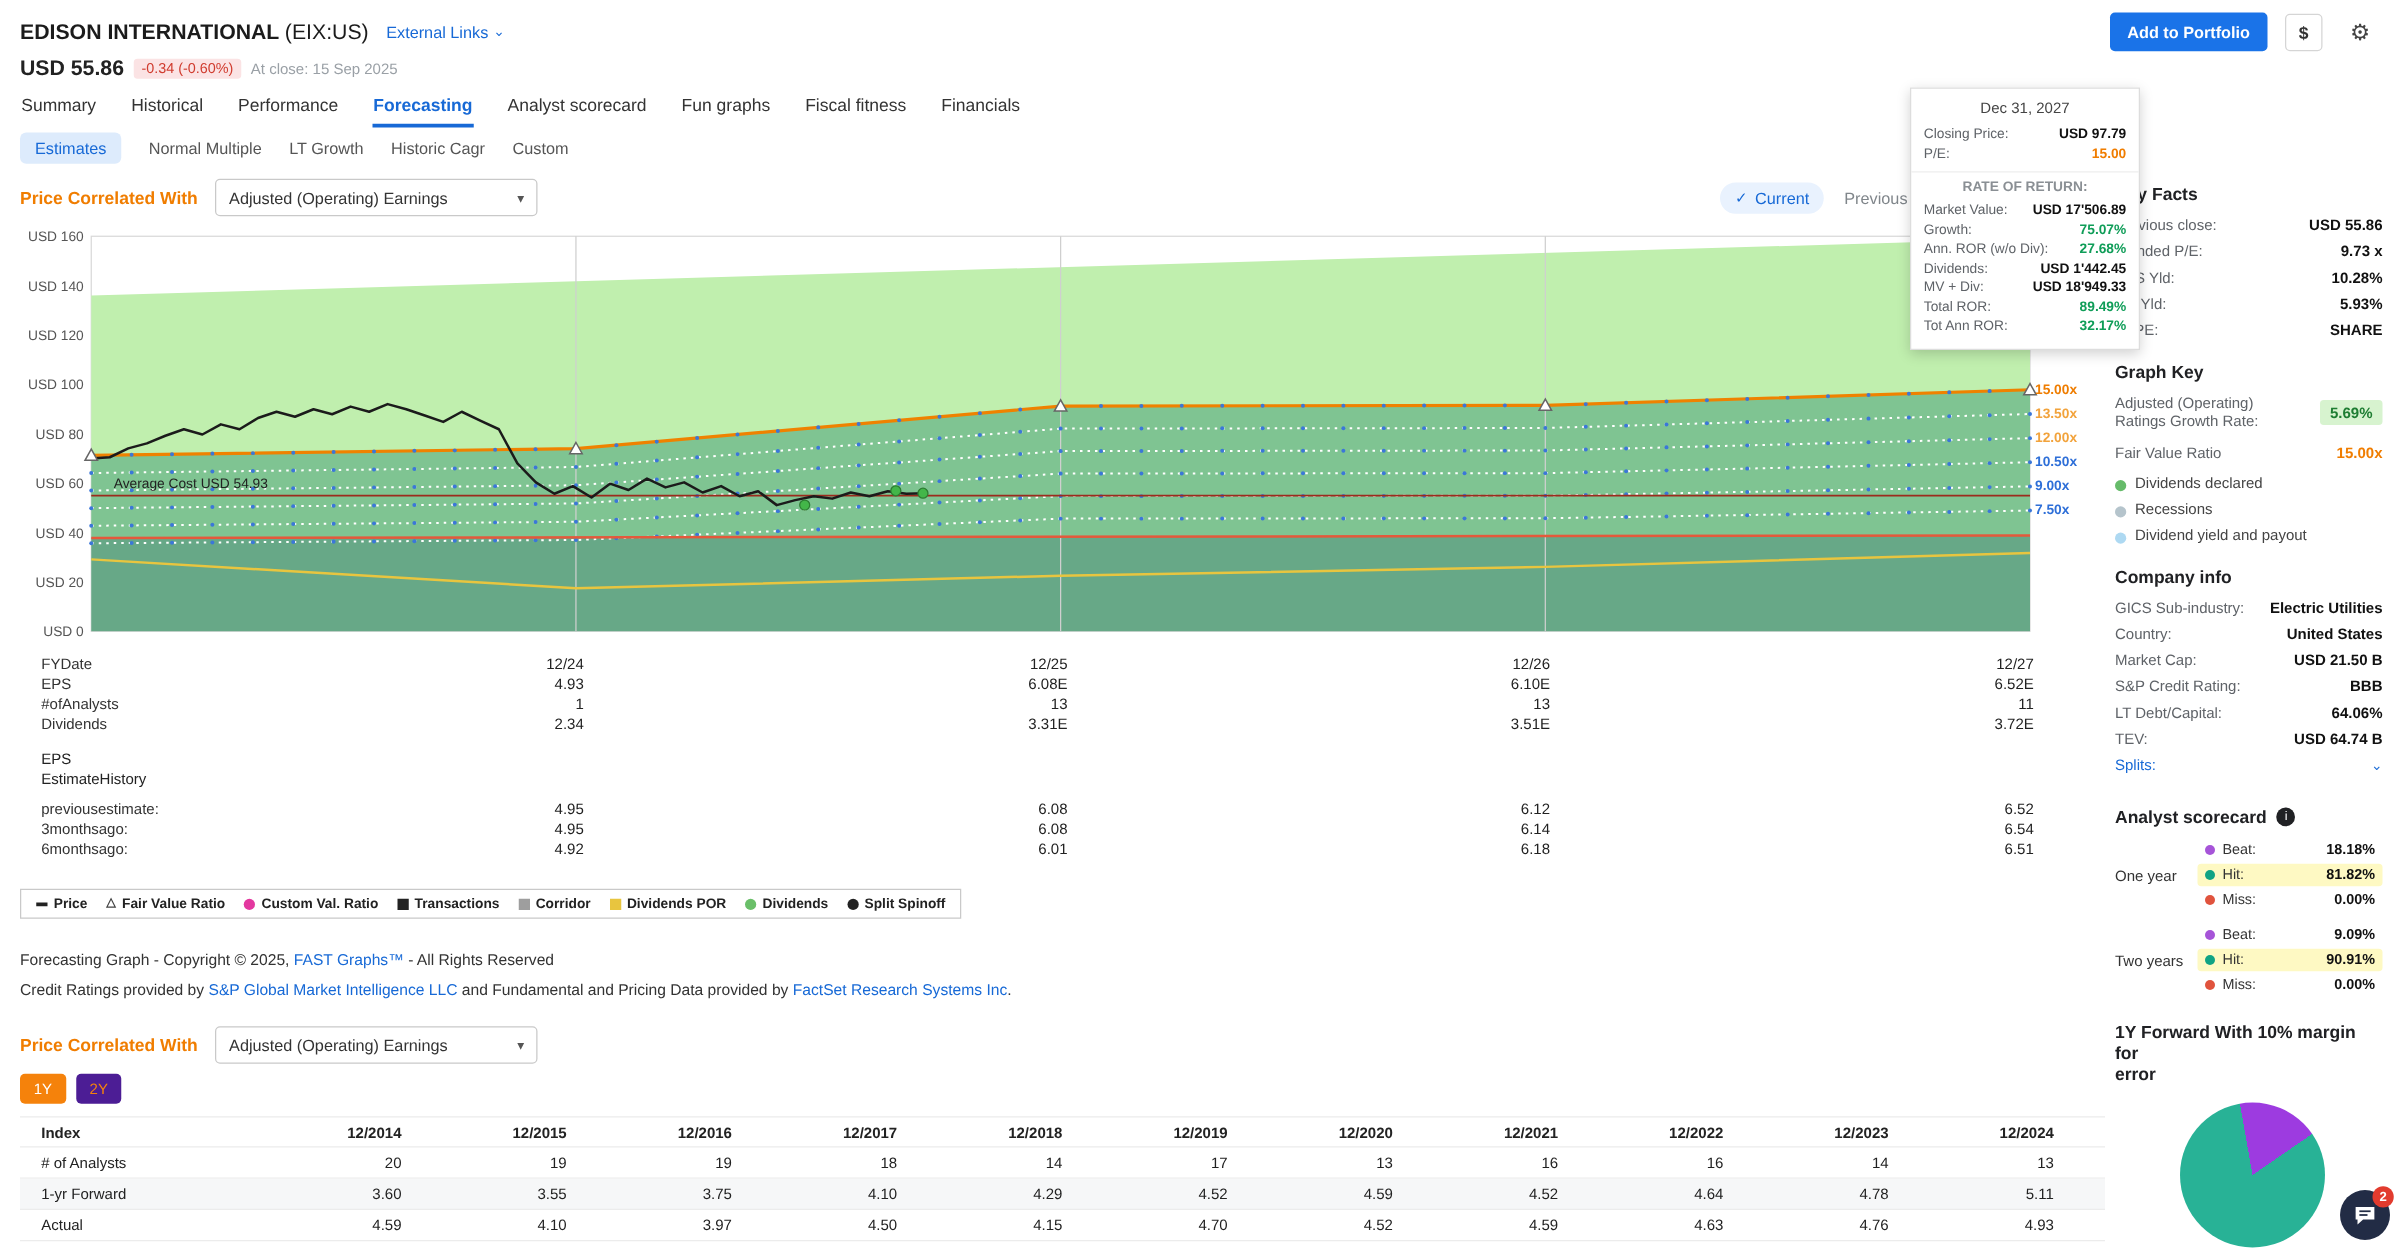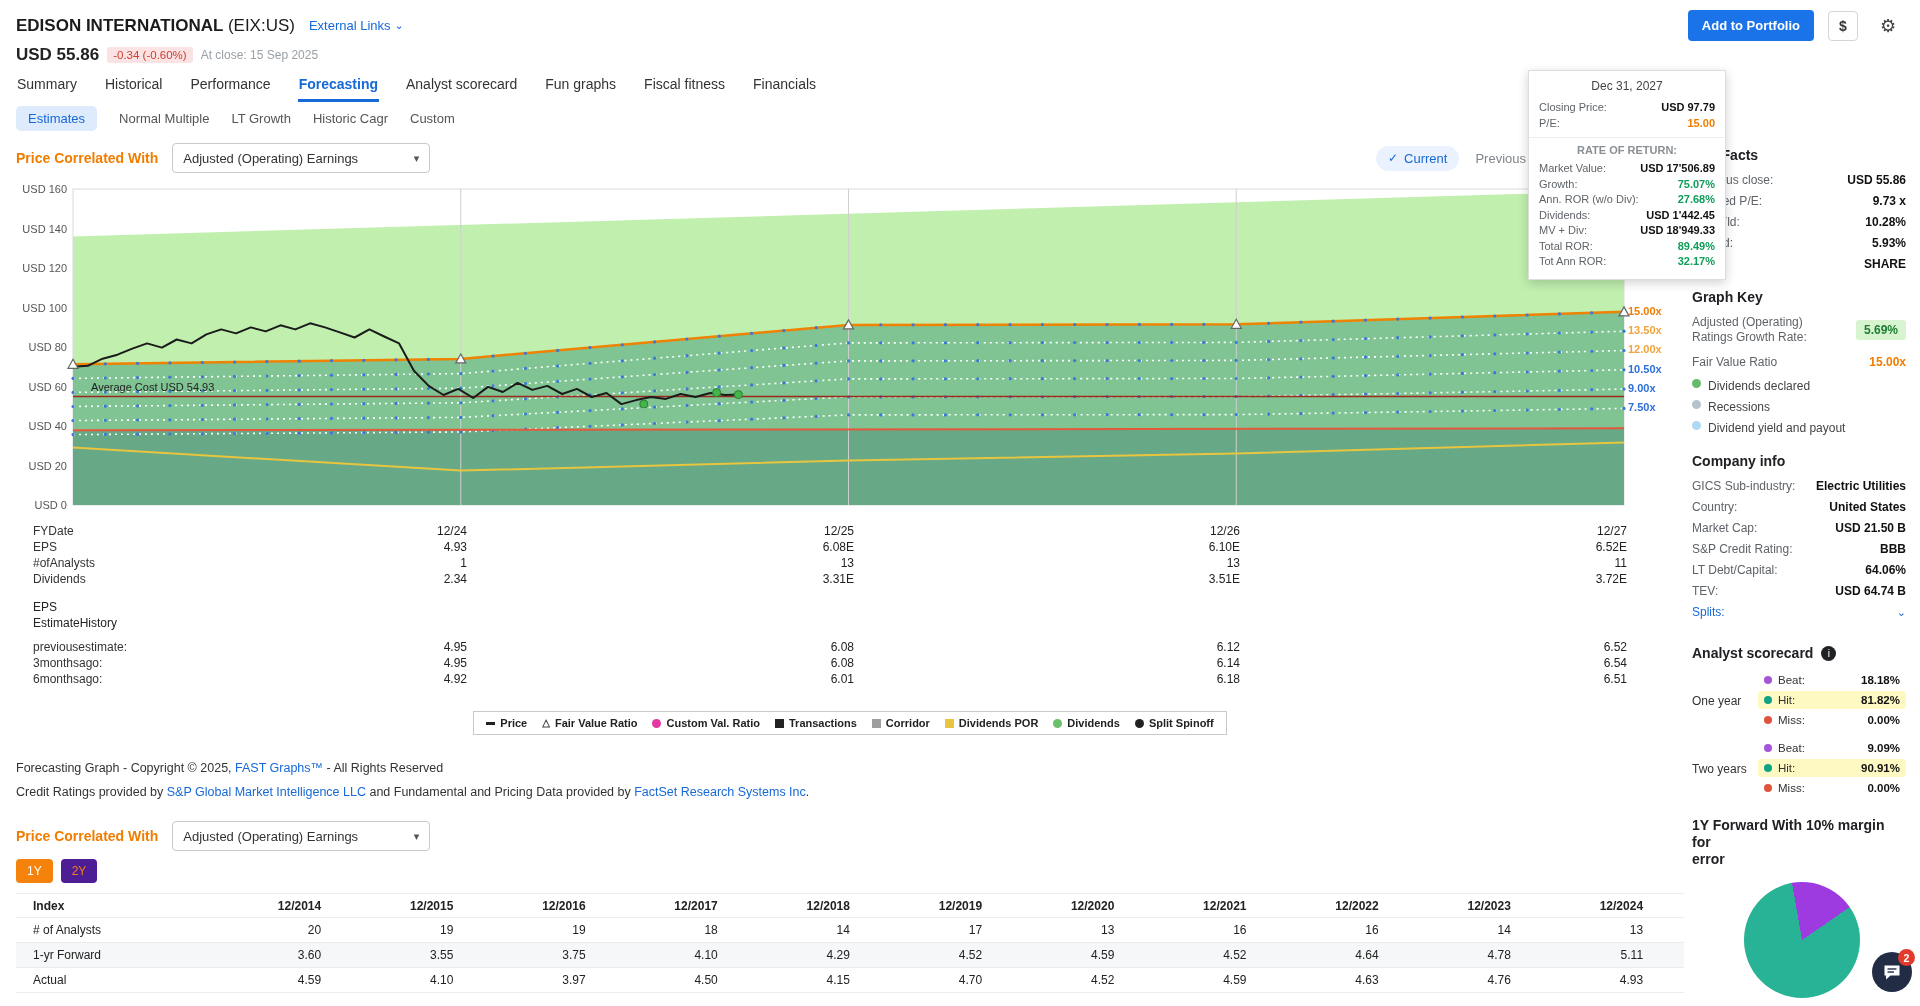--- a/index.html
+++ b/index.html
@@ -47,21 +47,21 @@
 #forecast-chart{width:1668px;height:340px;display:block;margin-top:4px;font-family:inherit}
 
 
 #est-table{margin-top:6px;font-size:12px;color:#222}
 .et-row{display:grid;grid-template-columns:150px 284px 387px 386px 387px;padding-left:17px;line-height:16px}
 .et-label{color:#333;text-align:left}
 .et-val{text-align:right}
 .et-hist-header{padding-left:17px;margin:12px 0 8px;line-height:16px;color:#222}
 
 
-.legend-wrap{display:flex;justify-content:center;margin-top:24px}
+.legend-wrap{display:flex;justify-content:flex-start;margin-top:24px}
 .legend{display:inline-flex;gap:15px;border:1px solid #c9c9c9;padding:5px 12px;font-size:11px;font-weight:bold;align-items:center;color:#222}
 .leg-item{display:inline-flex;align-items:center;gap:5px}
 .leg-ic{width:9px;height:9px;display:inline-block}
 .leg-ic.dash{height:3px}
 .leg-ic.dot{border-radius:50%}
 .leg-ic.triangle{background:none!important;width:auto;height:auto;font-size:10px;color:#444;line-height:10px}
 
 
 .copyright{margin-top:26px;font-size:12.5px;color:#333}
 .credit{margin-top:10px;font-size:12.5px;color:#333}
@@ -85,42 +85,42 @@
 .sidebar{width:236px;padding:16px 14px 0 8px}
 .sidebar section{margin-bottom:18px}
 .sidebar h3{font-size:14px;font-weight:bold;color:#202124;margin-bottom:10px}
 .sb-row{display:flex;justify-content:space-between;align-items:baseline;font-size:12px;margin-bottom:7px;gap:6px}
 .sb-label{color:#5f6368;white-space:nowrap}
 .sb-val{font-weight:bold;color:#111;text-align:right}
 .gk-row{display:flex;justify-content:space-between;align-items:center;font-size:12px;color:#5f6368;margin-bottom:10px;gap:6px}
 .gk-label div{line-height:15px}
 .growth-badge{background:#d7f3cf;color:#1e7d32;font-weight:bold;padding:3px 8px;border-radius:3px;font-size:12px;white-space:nowrap}
 .fvr-val{color:#f07d00;font-weight:bold}
-.gk-leg-row{display:flex;align-items:flex-start;gap:7px;font-size:12px;color:#444;margin-bottom:7px}
+.gk-leg-row{display:flex;align-items:flex-end;gap:7px;font-size:12px;color:#444;margin-bottom:7px}
 .gk-dot{width:9px;height:9px;border-radius:50%;flex:none}
 .splits-row{color:#1769d6;font-size:12px;display:flex;justify-content:space-between;align-items:center;cursor:pointer;margin-top:4px}
 .company-sec{margin-bottom:26px!important}
 .as-title{display:flex;align-items:center}
 .info-icon{display:inline-flex;width:15px;height:15px;border-radius:50%;background:#202124;color:#fff;font-size:10px;align-items:center;justify-content:center;margin-left:8px;cursor:pointer;font-weight:normal}
 .as-group{display:flex;align-items:center;margin-bottom:8px}
 .as-gl{width:66px;font-size:12px;color:#333;flex:none}
 .as-rows{flex:1}
 .as-row{display:flex;align-items:center;gap:6px;font-size:11.5px;padding:3px 6px;border-radius:3px;margin-bottom:2px}
 .as-row.hit{background:#fef9c3}
 .as-dot{width:8px;height:8px;border-radius:50%;flex:none}
 .as-dot.beat{background:#a654d8}
 .as-dot.hit{background:#11a384}
 .as-dot.miss{background:#e0533d}
 .as-label{color:#333}
 .as-val{margin-left:auto;font-weight:bold;color:#111}
 .pie-title{font-size:13px;font-weight:bold;line-height:17px;color:#1b1b1b}
 .pie{width:116px;height:116px;border-radius:50%;margin:14px 0 0 52px}
 
 
-.tooltip{position:absolute;left:1528px;top:70px;width:198px;background:#fff;border:1px solid #ddd;box-shadow:0 3px 10px rgba(0,0,0,.18);padding:8px 10px 9px;z-index:20}
+.tooltip{position:absolute;left:1528px;top:70px;width:184px;background:#fff;border:1px solid #ddd;box-shadow:0 3px 10px rgba(0,0,0,.18);padding:8px 10px 9px;z-index:20}
 .tt-date{text-align:center;font-size:12px;color:#444;margin-bottom:7px}
 .tt-row{display:flex;justify-content:space-between;font-size:11px;line-height:15.5px;gap:8px}
 .tt-row .l{color:#5f6368;white-space:nowrap}
 .tt-row .v{font-weight:bold;color:#111;white-space:nowrap}
 .tt-row .v.orange{color:#f07d00}
 .tt-row .v.green{color:#0f9d58}
 .tt-ror{text-align:center;color:#8a8f94;font-size:11px;font-weight:bold;border-top:1px solid #eee;margin:6px -10px 5px;padding-top:6px}
 
 
 .chat-fab{position:absolute;right:8px;bottom:14px;width:40px;height:40px;border-radius:50%;background:#222c45;border:none;display:flex;align-items:center;justify-content:center;z-index:30}

